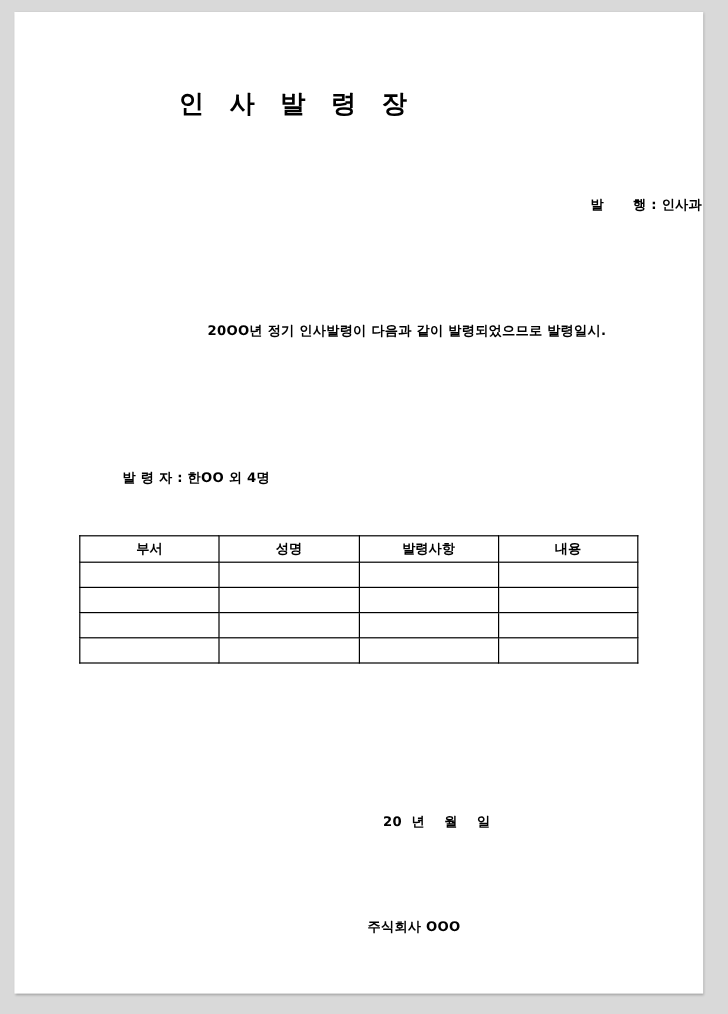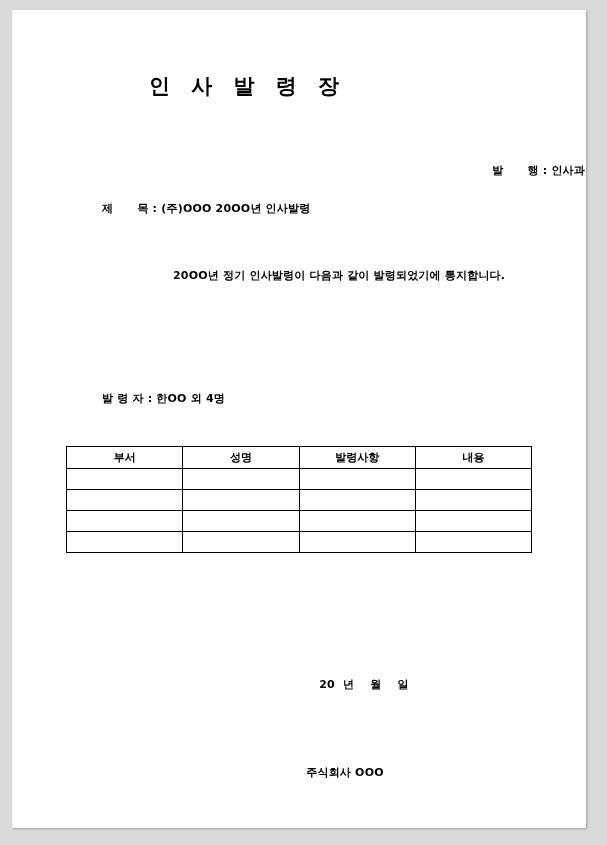--- a/index.html
+++ b/index.html
@@ -131,23 +131,22 @@
 </style>
 </head>
 <body>
 
 <div class="page">
 
   <div class="doc-title">인 사 발 령 장</div>
 
   <div class="line issuer">발      행 : 인사과</div>
 
-  <div class="line subject">제      목 : (주)ООО 20ОО년 인사발령</div>
 
-  <div class="line notice-body">20ОО년 정기 인사발령이 다음과 같이 발령되었기에 통지합니다.</div>
+  <div class="line notice-body">20ОО년 정기 인사발령이 다음과 같이 발령되었으므로 발령일시.</div>
 
 
   <div class="line appointee">발 령 자 : 한ОО 외 4명</div>
 
   <table class="appoint-table">
     <thead>
       <tr>
         <th>부서</th>
         <th>성명</th>
         <th>발령사항</th>

